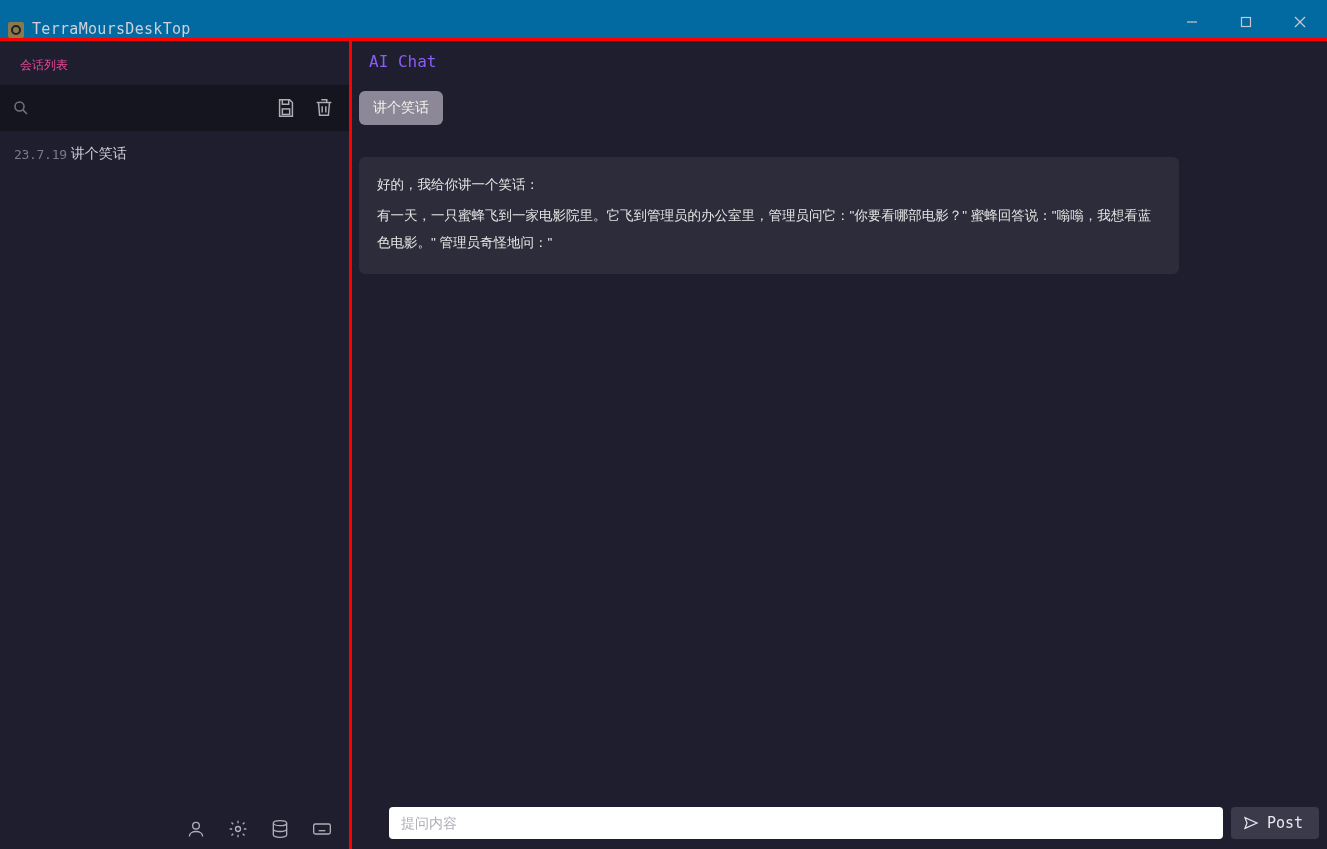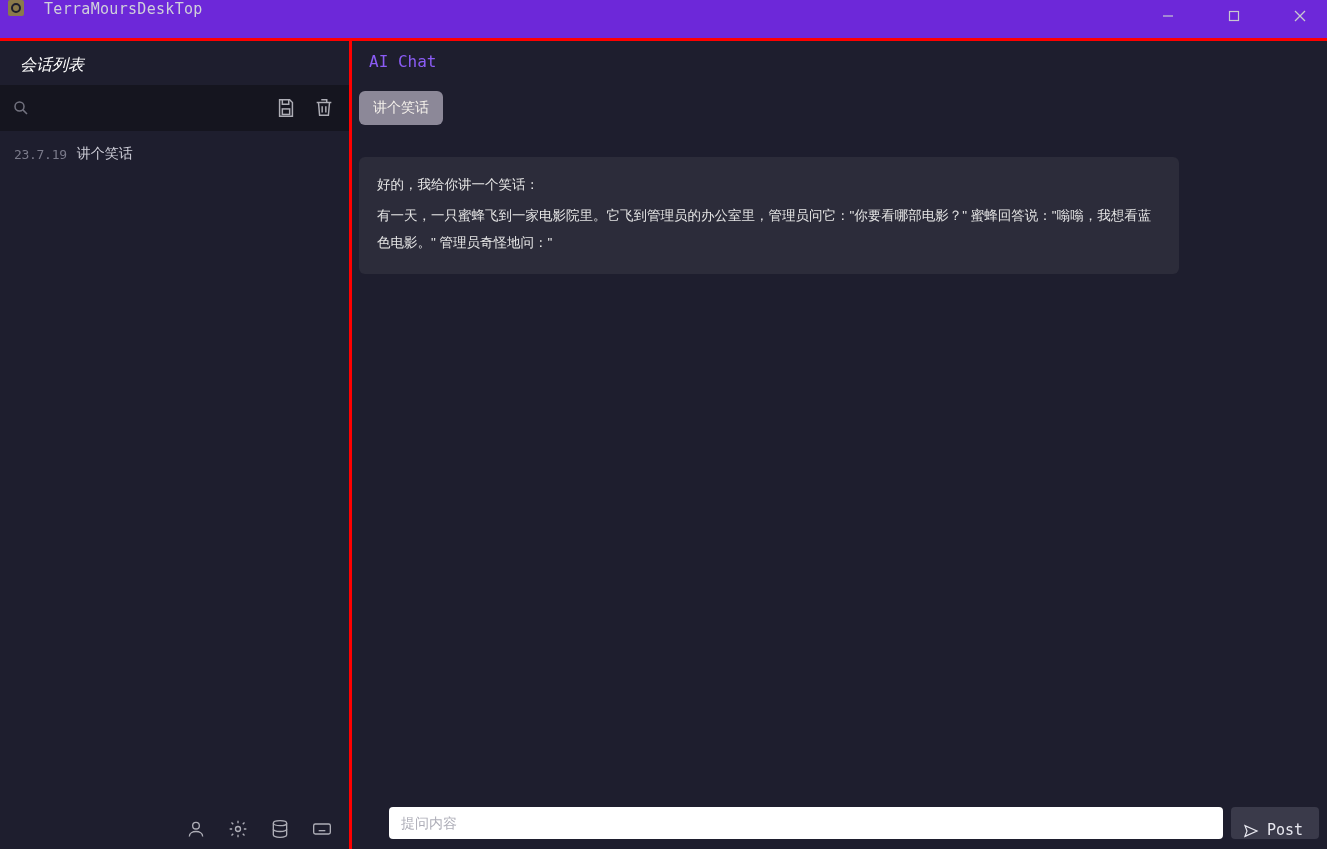--- a/index.html
+++ b/index.html
@@ -1,57 +1,57 @@
 <!DOCTYPE html>
 <html><head>
 <meta charset="utf-8">
 <style>
   * { box-sizing: border-box; margin: 0; padding: 0; }
   html, body { width: 1327px; height: 849px; overflow: hidden; font-family: "Segoe UI", "Microsoft YaHei", sans-serif; }
   body { background: #1e1e2e; color: #d0d0da; display: flex; flex-direction: column; }
 
-  .titlebar { height: 38px; background: #6d28d9; display: flex; align-items: flex-start; padding: 0 4px 0 8px; gap: 20px; }
+  .titlebar { height: 38px; background: #0369a1; display: flex; align-items: flex-end; padding: 0 4px 0 8px; gap: 8px; }
   .titlebar .logo { width: 16px; height: 16px; background:#8a7a4a; border-radius: 2px; display:inline-block; position:relative; }
   .titlebar .logo::after{content:"";position:absolute;inset:3px;border:2px solid #1e1e2e;border-radius:50%;}
   .titlebar .title { color: #d0d0da; font-size: 15px; font-family: Consolas, monospace; letter-spacing: 0.3px; }
   .titlebar .spacer { flex: 1; }
   .winbtn { width: 46px; height: 32px; display:flex; align-items:center; justify-content:center; color:#c8c8d0; }
   .winbtn svg { stroke:#c8c8d0; stroke-width:1.2; fill:none; }
 
   .red-line-h { height: 3px; background: #ff0000; }
   .app-body { flex:1; display:flex; position:relative; }
   .red-line-v { position:absolute; left:349px; top:0; bottom:0; width:3px; background:#ff0000; z-index:10; }
 
   .sidebar { width: 349px; background:#1e1e2e; display:flex; flex-direction:column; padding-top:4px; }
-  .sidebar-header { height: 40px; padding: 0 20px; display:flex; align-items:center; color:#ffffff; font-size:16px;font-style:italic; }
+  .sidebar-header { height: 40px; padding: 0 20px; display:flex; align-items:center; color:#ec4899; font-size:12px; }
   .search-row { height: 46px; background:#15151f; display:flex; align-items:center; padding:0 10px 0 12px; gap:8px; }
   .search-input { flex:1; background:transparent; border:none; outline:none; color:#d0d0da; font-size:15px; padding:6px 2px; }
   .search-icon { width:18px; height:18px; opacity:.7; }
   .icon-btn { width:30px; height:30px; display:flex; align-items:center; justify-content:center; cursor:pointer; opacity:.85; }
   .icon-btn svg { stroke:#c8c8d0; fill:none; stroke-width:1.6; }
 
   .conv-list { flex:1; overflow:auto; padding-top:6px; }
-  .conv-item { display:flex; align-items:center; padding:8px 14px; gap:10px; font-size:14px; color:#d0d0da; cursor:pointer; font-family: Consolas, "Microsoft YaHei", monospace; }
+  .conv-item { display:flex; align-items:center; padding:8px 14px; gap:4px; font-size:14px; color:#d0d0da; cursor:pointer; font-family: Consolas, "Microsoft YaHei", monospace; }
   .conv-item .date { color:#7a7a8a; font-size:13px; letter-spacing: -0.3px; }
 
   .sidebar-footer { height:40px; display:flex; align-items:center; justify-content:flex-end; padding-right:12px; gap:12px; }
   .sidebar-footer .icon-btn svg { stroke:#c8c8d0; stroke-width:1.6; }
 
   .main { flex:1; display:flex; flex-direction:column; background:#1e1e2e; }
   .main-header { height:40px; display:flex; align-items:center; padding:0 20px; color:#8b5cf6; font-size:16px; font-family: Consolas, monospace; }
 
   .chat-scroll { flex:1; padding: 10px 130px 10px 10px; overflow:auto; }
   .user-bubble { display:inline-block; background:#8c8898; color:#f6f2ec; padding:8px 14px; border-radius:6px; font-size:14px; margin-bottom:32px; }
   .ai-bubble { background:#2c2c3a; color:#e5e5e5; padding:14px 18px; border-radius:6px; font-size:13.5px; line-height:2; max-width: 820px; }
   .ai-bubble p { margin-bottom: 4px; }
 
   .composer { display:flex; align-items:center; gap:8px; padding:6px 8px 10px 8px;margin-left:32px; }
   .compose-input { flex:1; background:#ffffff; border:none; border-radius:4px; height:32px; padding:0 12px; font-size:14px; color:#333; outline:none; }
   .compose-input::placeholder { color:#aeaeb8; }
-  .post-btn { background:#3a3a4a; color:#e8e8f0; border:none; border-radius:4px; height:32px; padding:0 16px 0 12px; display:flex; align-items:flex-end; gap:8px; font-size:15px; cursor:pointer; font-family: Consolas, monospace; }
+  .post-btn { background:#3a3a4a; color:#e8e8f0; border:none; border-radius:4px; height:32px; padding:0 16px 0 12px; display:flex; align-items:center; gap:8px; font-size:15px; cursor:pointer; font-family: Consolas, monospace; }
   .post-btn svg { stroke:#e8e8f0; stroke-width:1.8; fill:none; }
 </style>
 </head>
 <body>
 
 <div class="titlebar">
   <span class="logo"></span>
   <span class="title">TerraMoursDeskTop</span>
   <span class="spacer"></span>
   <div class="winbtn">

